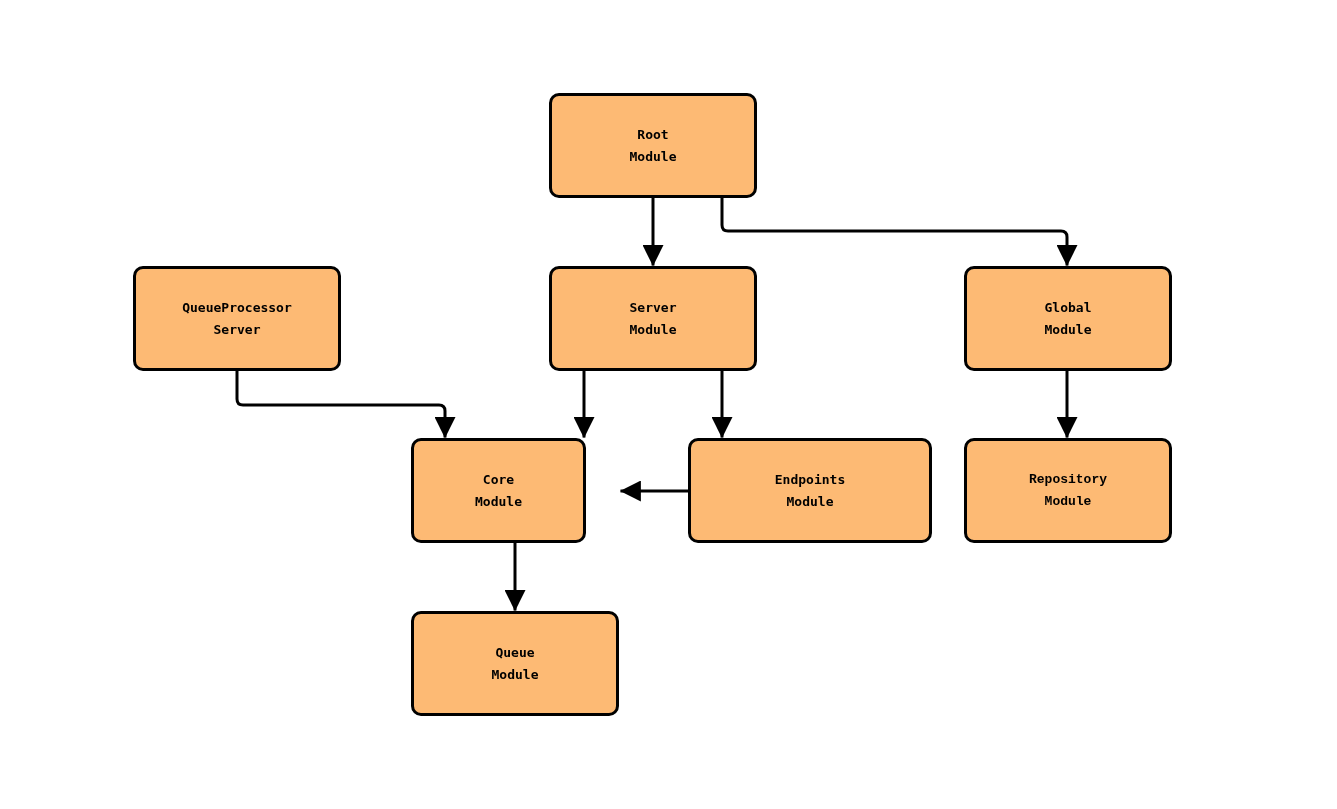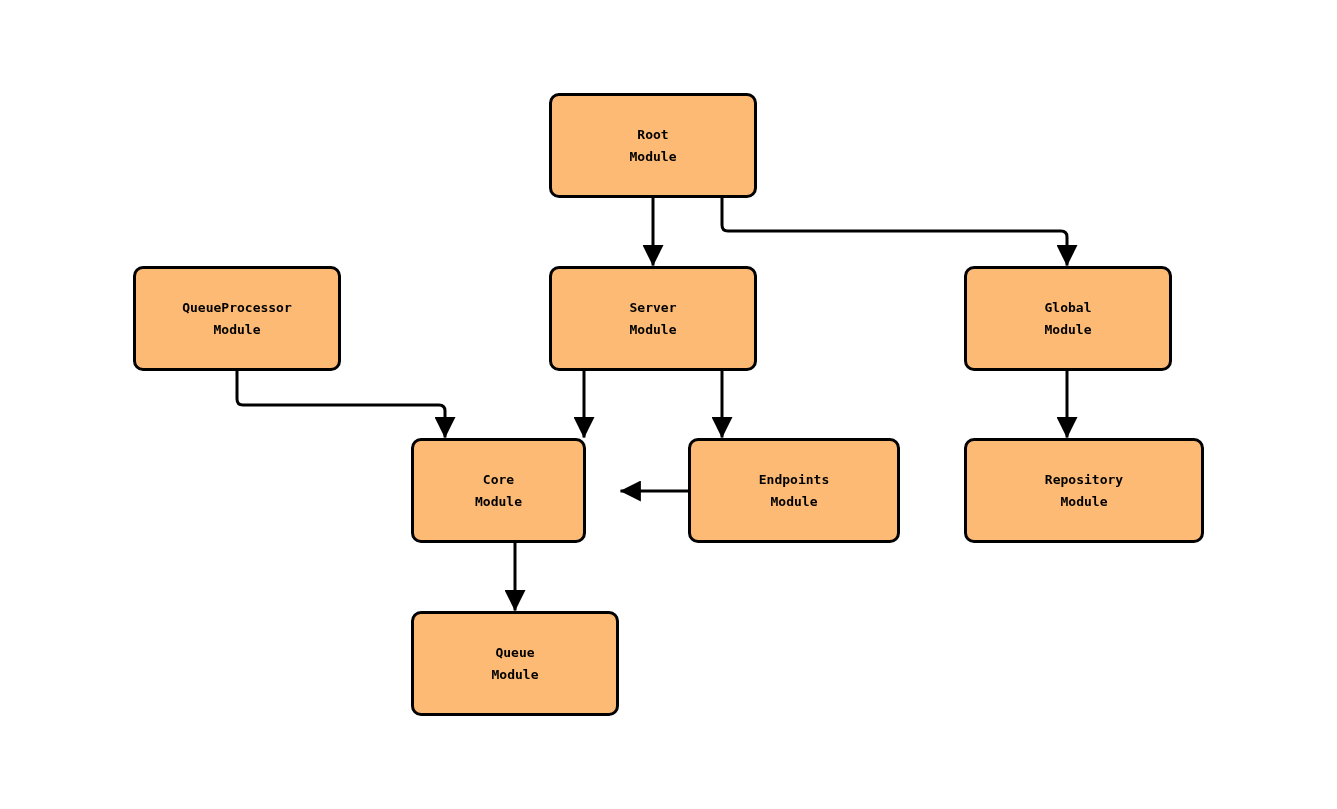--- a/index.html
+++ b/index.html
@@ -62,27 +62,27 @@
         <path class="edge" d="M 722 371 L 722 436" stroke="#000000" marker-end="url(#arrowhead)"></path>
         <path class="edge" d="M 688 491 L 622 491" stroke="#000000" marker-end="url(#arrowhead)"></path>
         <path class="edge" d="M 1067 371 L 1067 436" stroke="#000000" marker-end="url(#arrowhead)"></path>
         <path class="edge" d="M 515 543 L 515 609" stroke="#000000" marker-end="url(#arrowhead)"></path>
       </g>
   </svg>
   <div id="node-layer">
       <div class="node" style="left: 549px; top: 93px; width: 208px; height: 105px; border-color: rgb(0, 0, 0); border-radius: 10px; color: rgb(0, 0, 0);"><span>Root
 Module</span></div>
       <div class="node" style="left: 133px; top: 266px; width: 208px; height: 105px; border-color: rgb(0, 0, 0); border-radius: 10px; color: rgb(0, 0, 0);"><span>QueueProcessor
-Module</span></div>
+Server</span></div>
       <div class="node" style="left: 549px; top: 266px; width: 208px; height: 105px; border-color: rgb(0, 0, 0); border-radius: 10px; color: rgb(0, 0, 0);"><span>Server
 Module</span></div>
       <div class="node" style="left: 964px; top: 266px; width: 208px; height: 105px; border-color: rgb(0, 0, 0); border-radius: 10px; color: rgb(0, 0, 0); text-align: center;"><span>Global
 Module</span></div>
       <div class="node" style="left: 411px; top: 438px; width: 175px; height: 105px; border-color: rgb(0, 0, 0); border-radius: 10px; color: rgb(0, 0, 0);"><span>Core
 Module</span></div>
-      <div class="node" style="left: 688px; top: 438px; width: 212px; height: 105px; border-color: rgb(0, 0, 0); border-radius: 10px; color: rgb(0, 0, 0); justify-content: center;"><span>Endpoints
+      <div class="node" style="left: 688px; top: 438px; width: 244px; height: 105px; border-color: rgb(0, 0, 0); border-radius: 10px; color: rgb(0, 0, 0); justify-content: center;"><span>Endpoints
 Module</span></div>
-      <div class="node" style="left: 964px; top: 438px; width: 240px; height: 105px; border-color: rgb(0, 0, 0); border-radius: 10px; color: rgb(0, 0, 0);"><span>Repository
+      <div class="node" style="left: 964px; top: 438px; width: 208px; height: 105px; border-color: rgb(0, 0, 0); border-radius: 10px; color: rgb(0, 0, 0); font-family: Liberation Mono, monospace;"><span>Repository
 Module</span></div>
       <div class="node" style="left: 411px; top: 611px; width: 208px; height: 105px; border-color: rgb(0, 0, 0); border-radius: 10px; color: rgb(0, 0, 0);"><span>Queue
 Module</span></div>
     </div>
 </div>
 
 </body></html>

